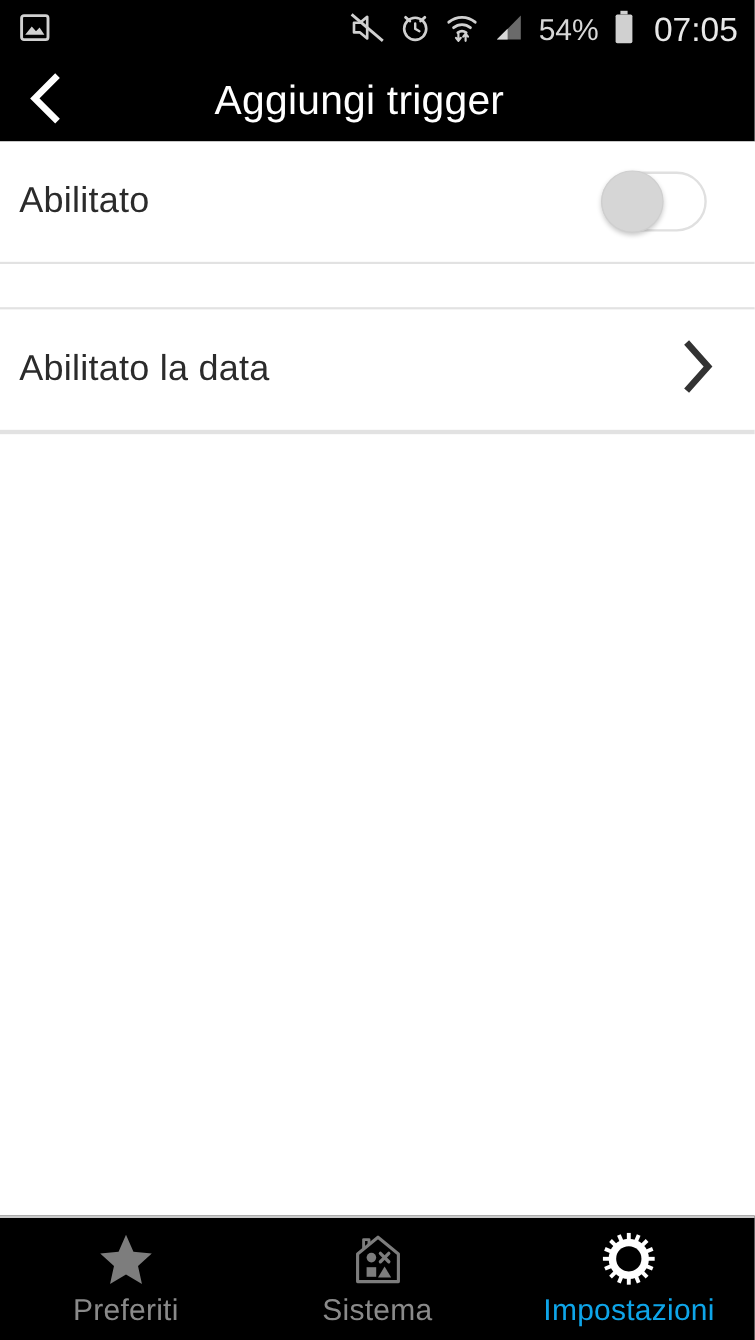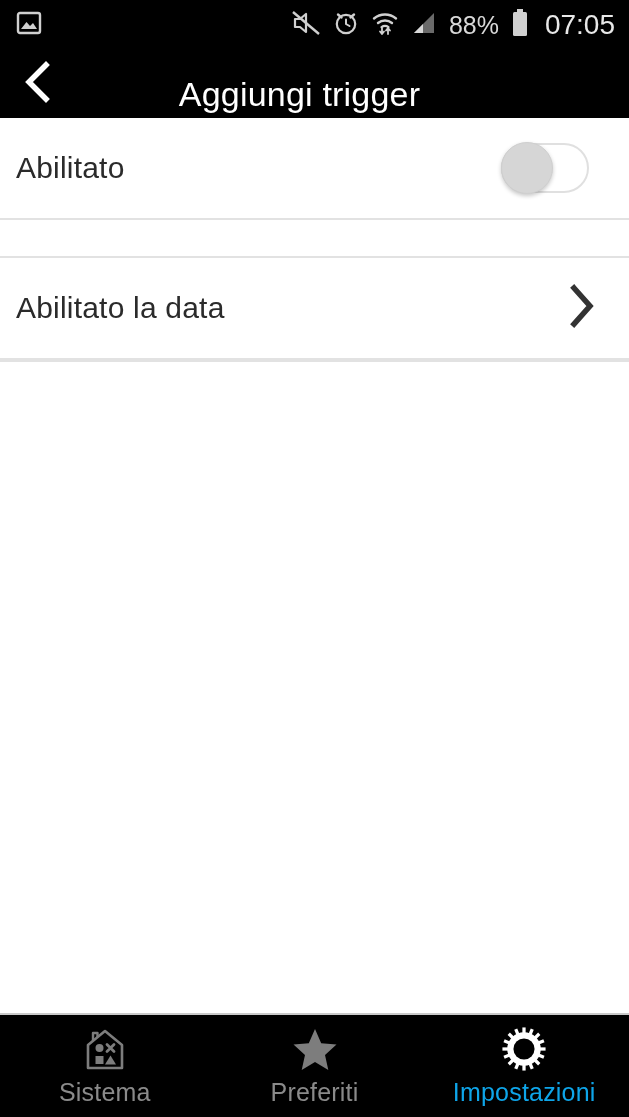--- a/index.html
+++ b/index.html
@@ -69,21 +69,21 @@
     position: absolute;
     left: 6px; top: 0;
     width: 64px; height: 68px;
     display: flex;
     align-items: center;
     justify-content: center;
     cursor: pointer;
   }
   .page-title {
     position: absolute;
-    left: 0; top: 10px;
+    left: 0; top: 0;
     width: 629px; height: 68px;
     display: flex;
     align-items: center;
     justify-content: center;
     color: #ffffff;
     font-size: 34px;
     font-weight: 400;
     letter-spacing: 0.2px;
     padding-right: 30px;
   }
@@ -253,21 +253,21 @@
         </svg>
       </span>
 
       <span class="status-icon">
         <svg width="28" height="26" viewBox="0 0 28 26">
           <path d="M24 3 L24 23 L4 23 Z" fill="#6a6a6a"></path>
           <path d="M13 14 L13 23 L4 23 Z" fill="#d8d8d8"></path>
         </svg>
       </span>
 
-      <span class="battery-pct">88%</span>
+      <span class="battery-pct">54%</span>
 
       <span class="status-icon">
         <svg width="20" height="30" viewBox="0 0 20 30">
           <rect x="7" y="1" width="6" height="3" fill="#d0d0d0"></rect>
           <rect x="3" y="4" width="14" height="24" rx="1.5" fill="#d0d0d0"></rect>
         </svg>
       </span>
 
       <span class="clock">07:05</span>
     </div>
@@ -311,42 +311,42 @@
       </span>
     </div>
     <div class="divider"></div>
 
     <div class="divider"></div>
 
     <div class="filler" style="height:558px;"></div>
   </div>
 
   <div class="tab-bar">
+
+    <div class="tab">
+      <span class="tab-icon">
+        <svg width="46" height="44" viewBox="0 0 46 44">
+          <path d="M23 2 L29.2 16.2 L44.5 17.6 L33 27.9 L36.3 43 L23 35.1 L9.7 43 L13 27.9 L1.5 17.6 L16.8 16.2 Z" fill="#7d7d7d"></path>
+        </svg>
+      </span>
+      <span class="tab-label inactive">Preferiti</span>
+    </div>
 
     <div class="tab">
       <span class="tab-icon">
         <svg width="48" height="44" viewBox="0 0 48 44">
           <path d="M7 41 L7 18 L24 4 L41 18 L41 41 Z" fill="none" stroke="#7d7d7d" stroke-width="2.6" stroke-linejoin="round"></path>
           <path d="M12 14 L12 6 L16.5 6 L16.5 10.3" fill="none" stroke="#7d7d7d" stroke-width="2.4" stroke-linejoin="round"></path>
           <circle cx="18.5" cy="21" r="4" fill="#7d7d7d"></circle>
           <path d="M26 17.5 L33 24.5 M33 17.5 L26 24.5" stroke="#7d7d7d" stroke-width="2.8" stroke-linecap="round"></path>
           <rect x="14.5" y="29" width="8" height="8" fill="#7d7d7d"></rect>
           <path d="M29.5 28.5 L35 37.5 L24 37.5 Z" fill="#7d7d7d"></path>
         </svg>
       </span>
       <span class="tab-label inactive">Sistema</span>
-    </div>
-
-    <div class="tab">
-      <span class="tab-icon">
-        <svg width="46" height="44" viewBox="0 0 46 44">
-          <path d="M23 2 L29.2 16.2 L44.5 17.6 L33 27.9 L36.3 43 L23 35.1 L9.7 43 L13 27.9 L1.5 17.6 L16.8 16.2 Z" fill="#7d7d7d"></path>
-        </svg>
-      </span>
-      <span class="tab-label inactive">Preferiti</span>
     </div>
 
     <div class="tab">
       <span class="tab-icon">
         <svg width="48" height="46" viewBox="0 0 48 48">
           <g fill="#ffffff">
             <circle cx="24" cy="24" r="17.5"></circle>
             <g>
               <rect x="22.3" y="1.5" width="3.4" height="7"></rect>
               <rect x="22.3" y="39.5" width="3.4" height="7"></rect>

